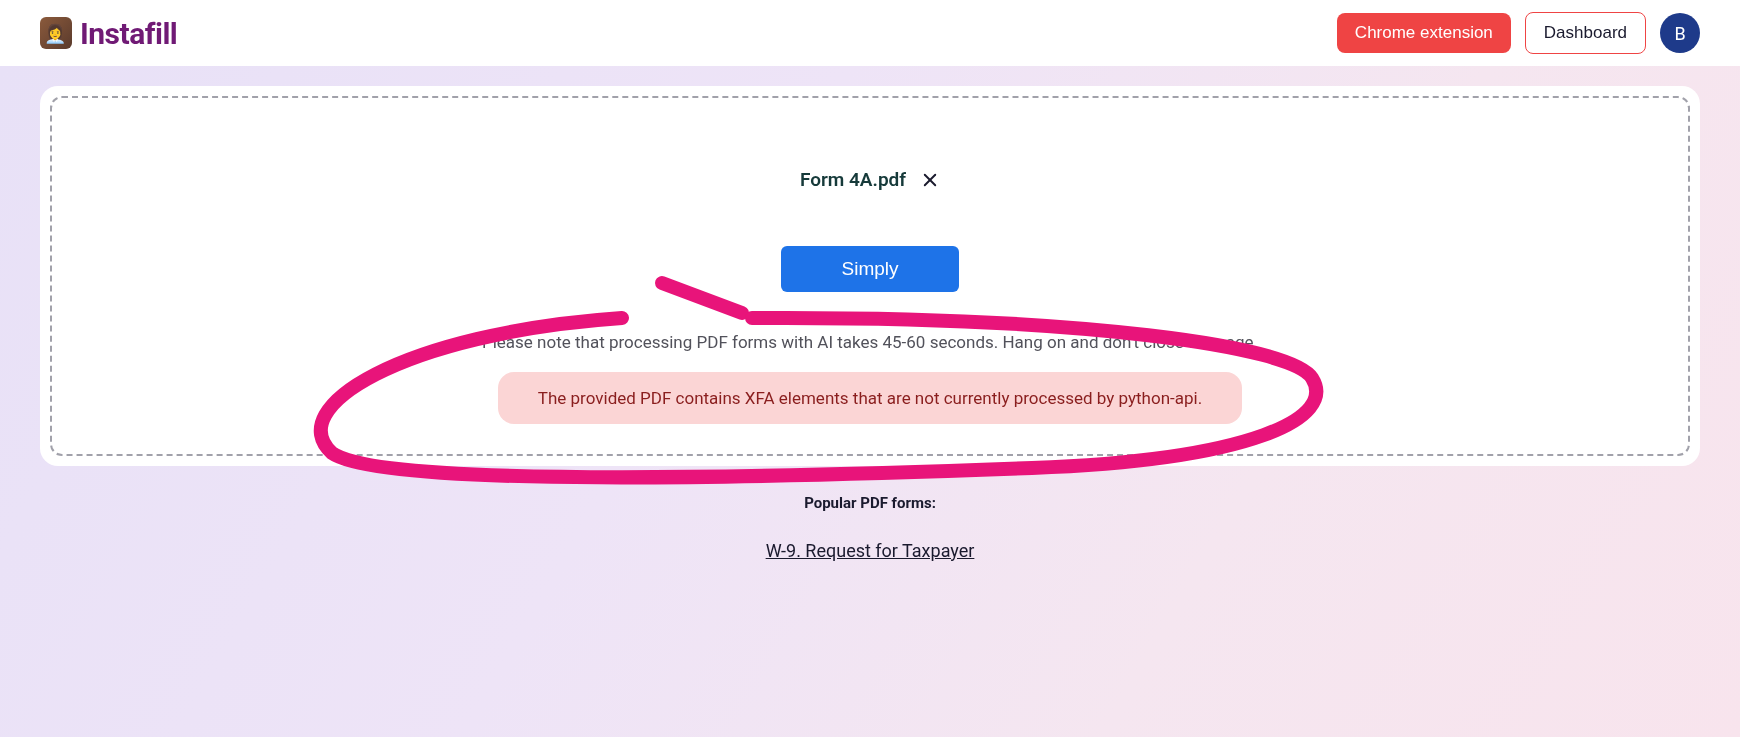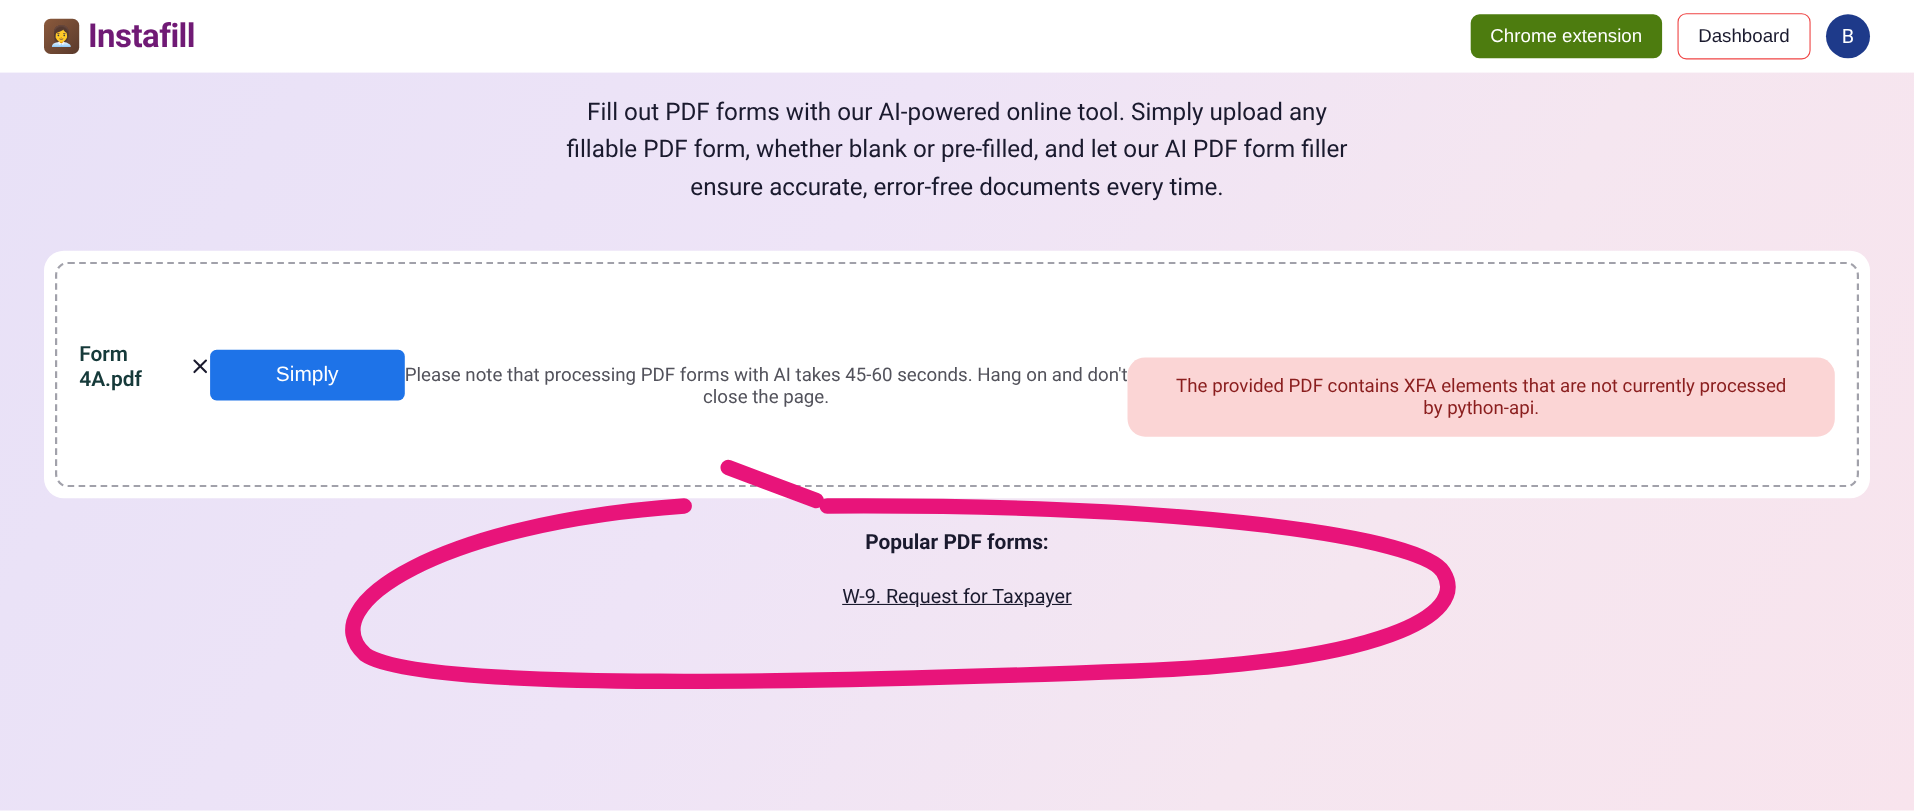--- a/index.html
+++ b/index.html
@@ -40,21 +40,21 @@
       font-weight: 700;
       color: #701a75;
       letter-spacing: -0.5px;
     }
     .header-right {
       display: flex;
       align-items: center;
       gap: 14px;
     }
     .btn-dark {
-      background: #4d7c0f;
+      background: #ef4444;
       color: #ffffff;
       border: none;
       padding: 10px 18px;
       font-size: 17px;
       border-radius: 8px;
       cursor: pointer;
       font-weight: 400;
     }
     .btn-outline {
       background: #ffffff;
@@ -98,21 +98,21 @@
       border-radius: 18px;
       margin: 0 40px;
       padding: 10px;
       position: relative;
     }
     .upload-inner {
       border: 2.5px dashed #a1a1aa;
       border-radius: 12px;
       padding: 70px 20px 30px;
       display: flex;
-      flex-direction: row;
+      flex-direction: column;
       align-items: center;
       position: relative;
     }
     .file-row {
       display: flex;
       align-items: center;
       gap: 14px;
       margin-bottom: 55px;
     }
     .file-name {
@@ -160,21 +160,21 @@
     .annotation {
       position: absolute;
       pointer-events: none;
       z-index: 5;
     }
     .popular-section {
       text-align: center;
       padding: 28px 0 0;
     }
     .popular-title {
-      font-size: 19px;
+      font-size: 15px;
       font-weight: 700;
       color: #1a1a2e;
       margin-bottom: 28px;
     }
     .popular-link {
       font-size: 18px;
       color: #1a1a2e;
       text-decoration: underline;
       cursor: pointer;
     }
@@ -188,21 +188,20 @@
     <span class="logo-text">Instafill</span>
   </div>
   <div class="header-right">
     <button class="btn-dark">Chrome extension</button>
     <button class="btn-outline">Dashboard</button>
     <div class="avatar">B</div>
   </div>
 </div>
 
 <div class="hero-bg">
-  <p class="hero-text">Fill out PDF forms with our AI-powered online tool. Simply upload any fillable PDF form, whether blank or pre-filled, and let our AI PDF form filler ensure accurate, error-free documents every time.</p>
 
   <div class="upload-card">
     <div class="upload-inner">
       <div class="file-row">
         <span class="file-name">Form 4A.pdf</span>
         <span class="close-icon">
           <svg viewBox="0 0 24 24" fill="none" stroke="#1a1a2e" stroke-width="2.5" stroke-linecap="round">
             <line x1="5" y1="5" x2="19" y2="19"></line>
             <line x1="19" y1="5" x2="5" y2="19"></line>
           </svg>

